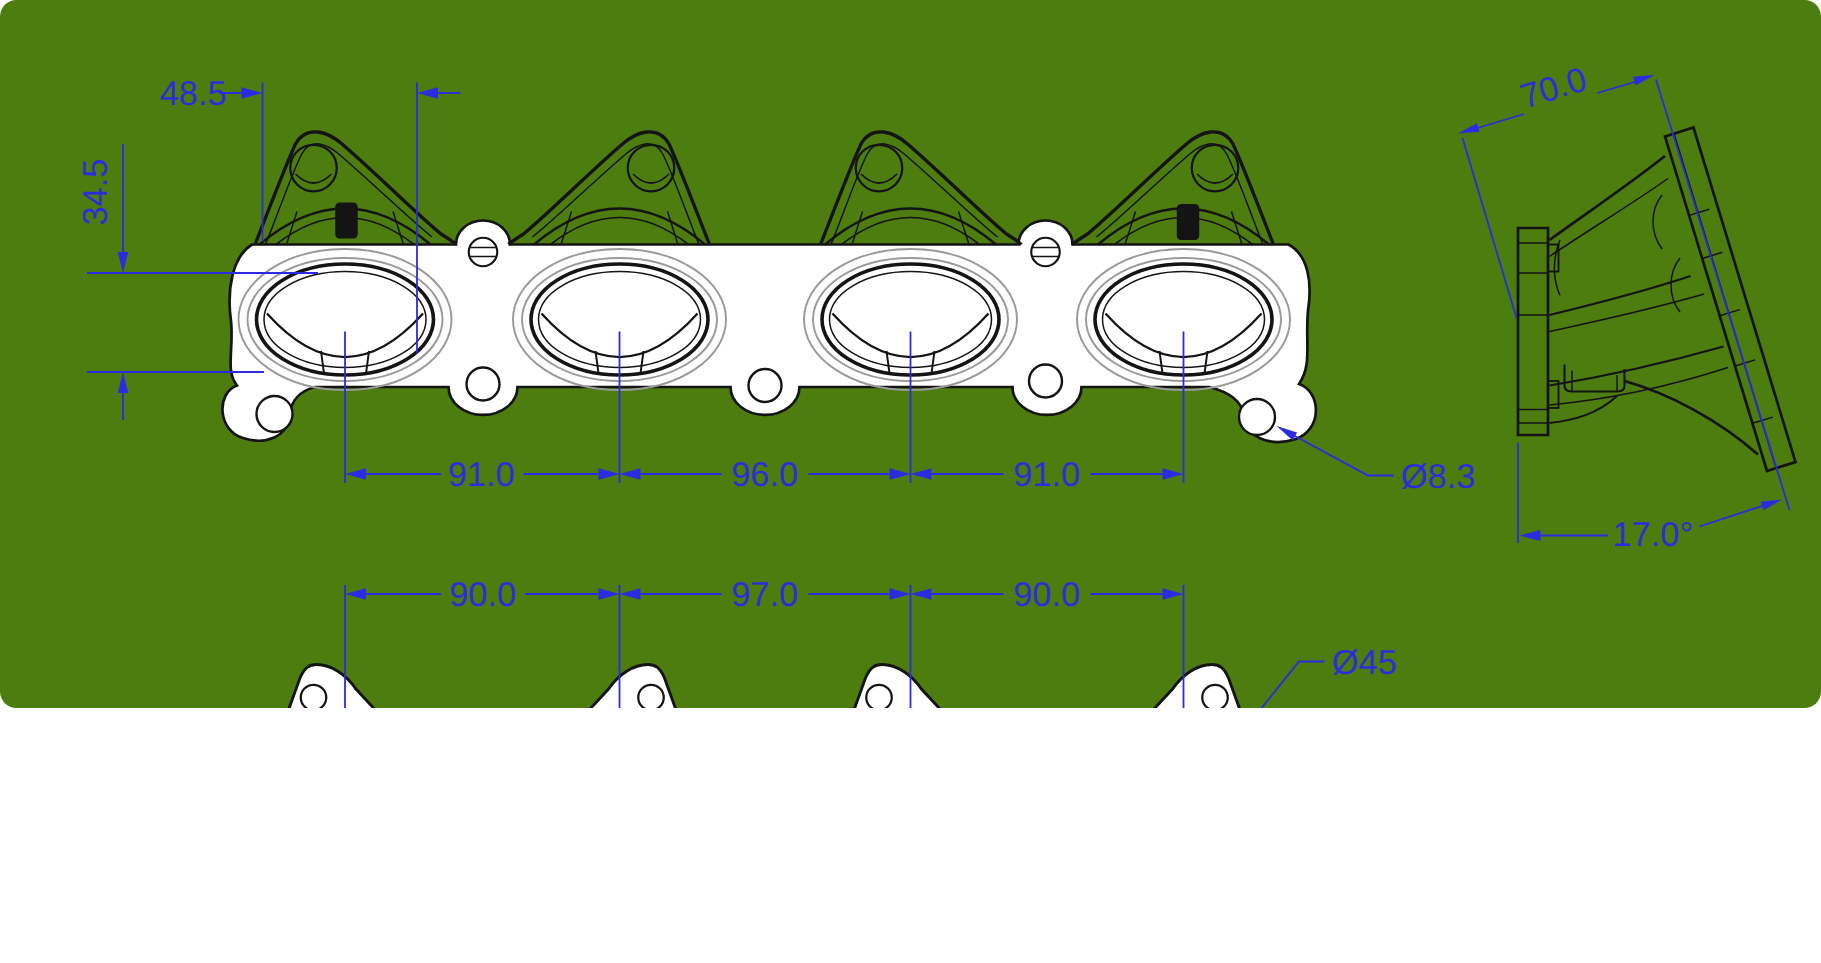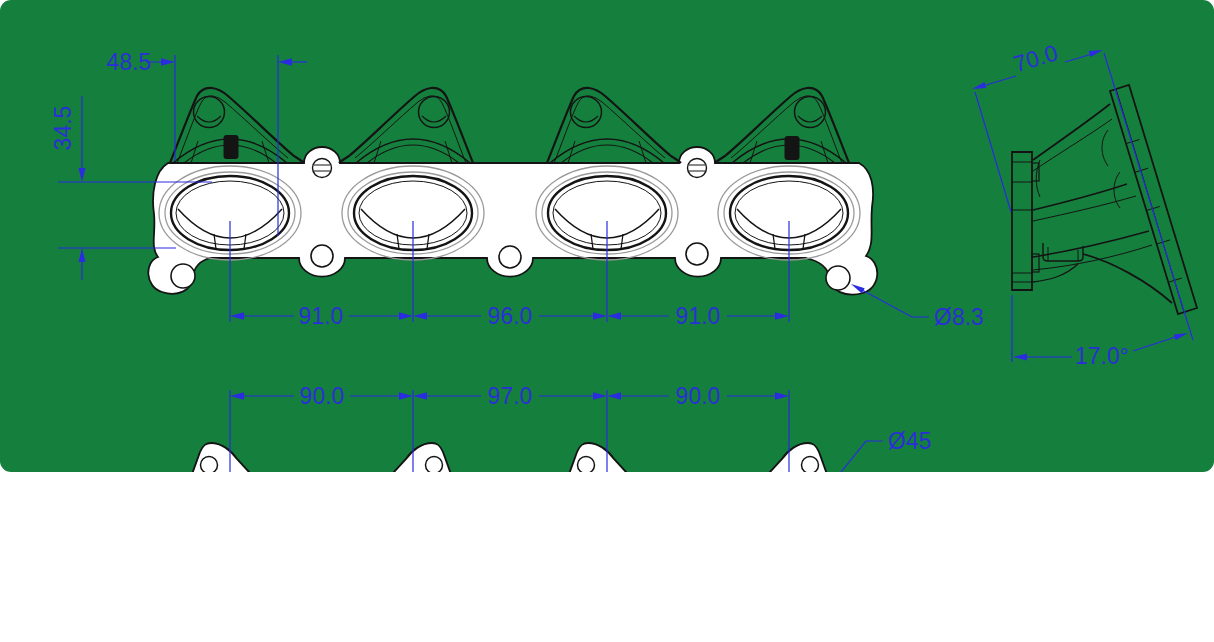--- a/index.html
+++ b/index.html
@@ -1,16 +1,16 @@
 <!DOCTYPE html>
 <html><head>
 <meta charset="utf-8">
 <style>
   html,body{margin:0;padding:0;background:#ffffff;}
-  .page{width:1214px;height:472px;background:#15803d;position:relative;overflow:hidden;
+  .page{width:1214px;height:472px;background:#4d7c0f;position:relative;overflow:hidden;
         font-family:"Liberation Sans", sans-serif;border-radius:11px;}
   svg{display:block;}
   .dimtext{font-family:"Liberation Sans", sans-serif;font-size:23px;fill:#2b2bdf;}
 </style>
 </head>
 <body>
 
 <div class="page">
 <svg width="1214" height="642" viewBox="0 0 1214 642">
 

